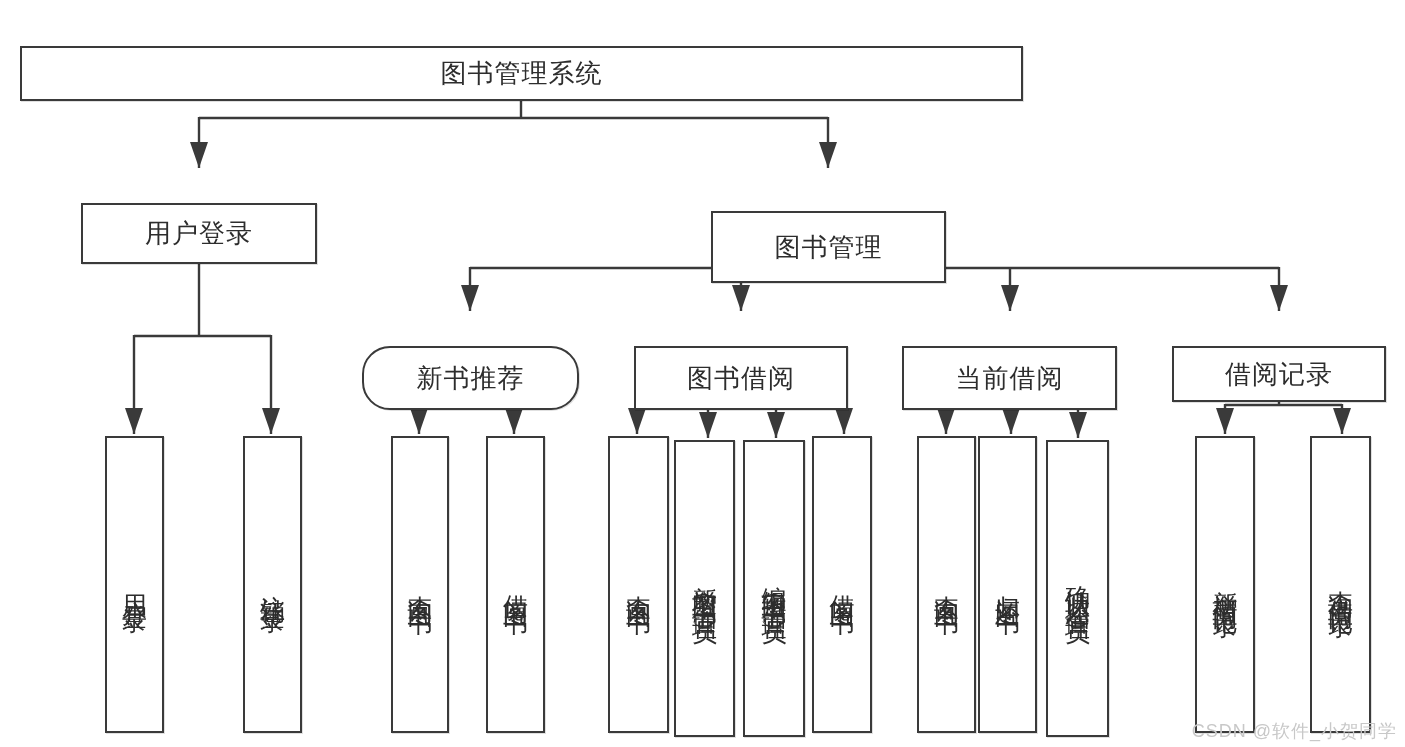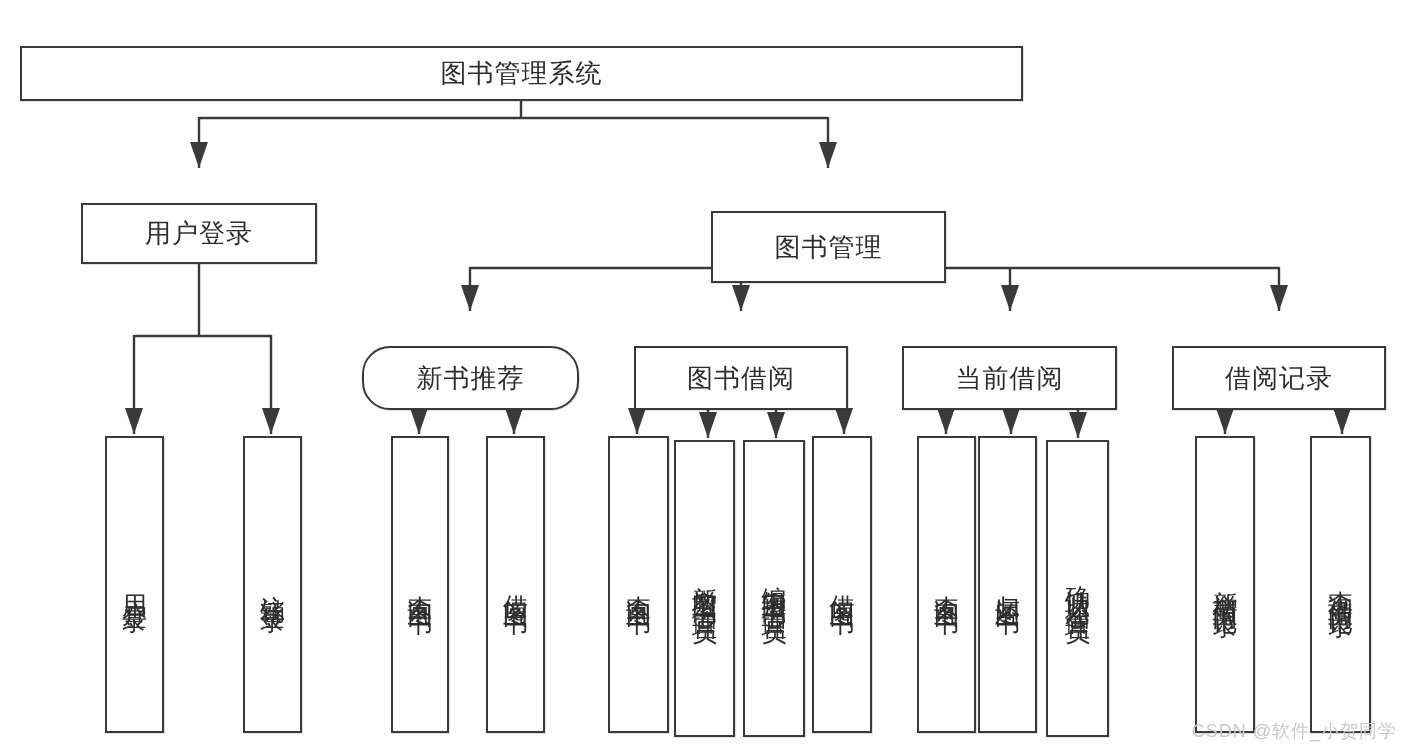--- a/index.html
+++ b/index.html
@@ -131,21 +131,21 @@
 
   <div class="node hbox" style="left:362px; top:313px; width:217px; height:64px;border-radius:28px;">
     <span class="label">新书推荐</span>
   </div>
   <div class="node hbox" style="left:634px; top:313px; width:214px; height:64px;">
     <span class="label">图书借阅</span>
   </div>
   <div class="node hbox" style="left:902px; top:313px; width:215px; height:64px;">
     <span class="label">当前借阅</span>
   </div>
-  <div class="node hbox" style="left:1172px; top:313px; width:214px; height:64px;">
+  <div class="node hbox" style="left:1172px; top:313px; width:214px; height:56px;">
     <span class="label">借阅记录</span>
   </div>
 
   <div class="node vbox" style="left:105px; top:436px; width:59px; height:297px;">
     <span class="label">用户登录</span>
   </div>
   <div class="node vbox" style="left:243px; top:436px; width:59px; height:297px;">
     <span class="label">注销登录</span>
   </div>
 

